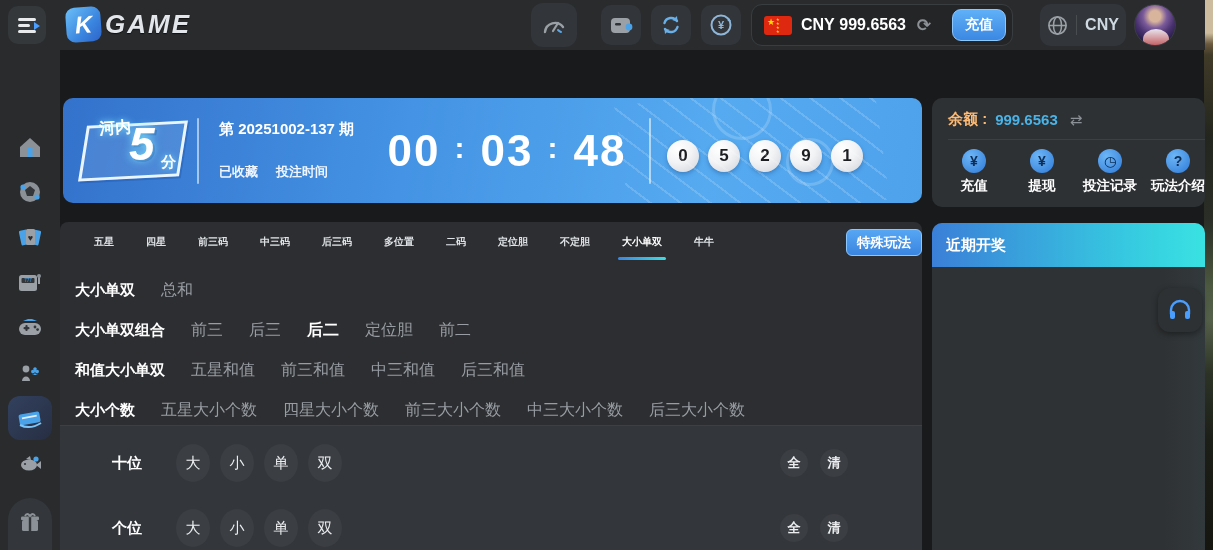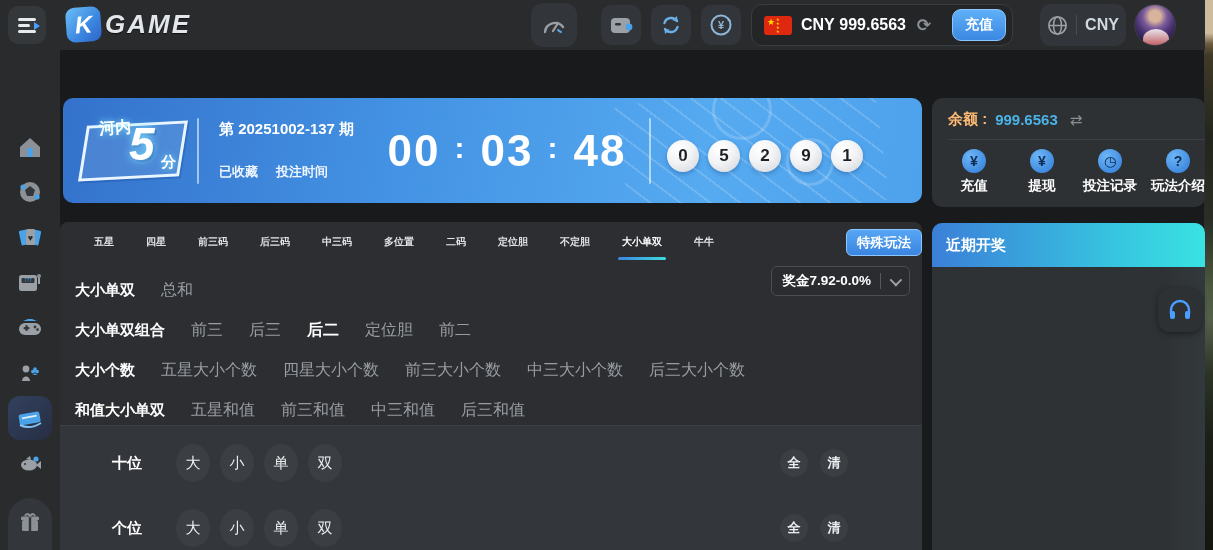--- a/index.html
+++ b/index.html
@@ -376,63 +376,58 @@
   <div class="recent-panel">
     <div class="recent-head">近期开奖</div>
     <div class="recent-body"></div>
   </div>
 
   <div class="main-panel">
     <div class="tab-row" id="tab-row">
       <div class="tab">五星</div>
         <div class="tab">四星</div>
         <div class="tab">前三码</div>
+        <div class="tab">中三码</div>
         <div class="tab">后三码</div>
-        <div class="tab">中三码</div>
         <div class="tab">多位置</div>
         <div class="tab">二码</div>
         <div class="tab">定位胆</div>
         <div class="tab">不定胆</div>
         <div class="tab active">大小单双</div>
         <div class="tab">牛牛</div>
         <div class="special-btn">特殊玩法</div>
     </div>
 
     <div class="playgroups" id="playgroups">
-      <div class="prize-dd">
-        <span class="prize-text">奖金7.92-0.0%</span>
-        <div class="prize-div"></div>
-        <div class="chev"></div>
-      </div>
     <div class="pg-row">
           <span class="pg-label">大小单双</span>
           <span class="pg-item">总和</span>
         </div>
         <div class="pg-row">
           <span class="pg-label">大小单双组合</span>
           <span class="pg-item">前三</span>
           <span class="pg-item">后三</span>
           <span class="pg-item active">后二</span>
           <span class="pg-item">定位胆</span>
           <span class="pg-item">前二</span>
         </div>
         <div class="pg-row">
+          <span class="pg-label">和值大小单双</span>
+          <span class="pg-item">五星和值</span>
+          <span class="pg-item">前三和值</span>
+          <span class="pg-item">中三和值</span>
+          <span class="pg-item">后三和值</span>
+        </div>
+        <div class="pg-row">
           <span class="pg-label">大小个数</span>
           <span class="pg-item">五星大小个数</span>
           <span class="pg-item">四星大小个数</span>
           <span class="pg-item">前三大小个数</span>
           <span class="pg-item">中三大小个数</span>
           <span class="pg-item">后三大小个数</span>
-        </div>
-        <div class="pg-row">
-          <span class="pg-label">和值大小单双</span>
-          <span class="pg-item">五星和值</span>
-          <span class="pg-item">前三和值</span>
-          <span class="pg-item">中三和值</span>
-          <span class="pg-item">后三和值</span>
         </div>
       </div>
 
     <div class="bet-area" id="bet-area">
         <div class="bet-row bet-row-1">
           <div class="bet-label">十位</div>
           <div class="bet-opts">
             <div class="bet-chip">大</div>
             <div class="bet-chip">小</div>
             <div class="bet-chip">单</div>

